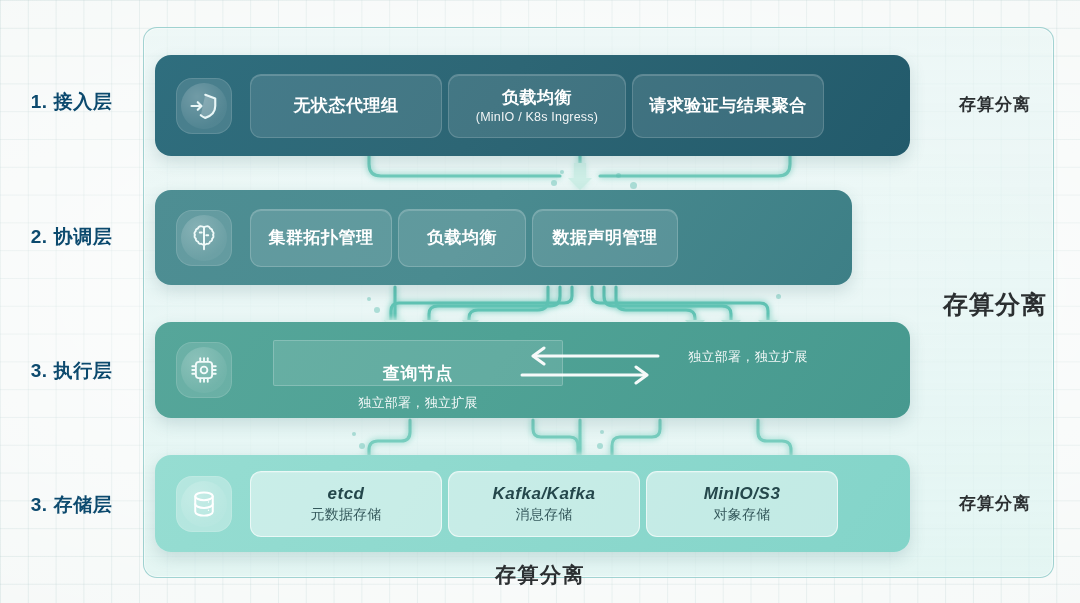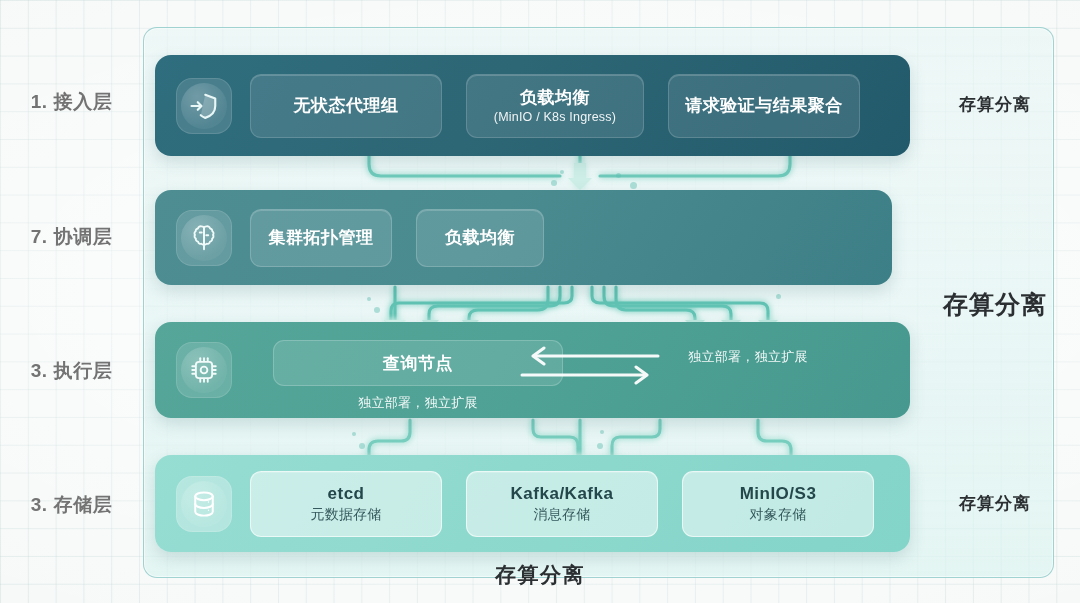--- a/index.html
+++ b/index.html
@@ -48,58 +48,58 @@
     background:rgba(255,255,255,.13);
     display:flex;align-items:center;justify-content:center;
     box-shadow:0 0 0 1px rgba(255,255,255,.12) inset;
     position:relative;
   }
   .iconwrap::after{
     content:"";position:absolute;width:46px;height:46px;border-radius:50%;
     background:radial-gradient(circle at 35% 30%, rgba(255,255,255,.22), rgba(255,255,255,.05) 70%);
   }
   .iconwrap svg{position:relative;z-index:2;}
-  .cards{display:flex;align-items:center;gap:24px;margin-left:18px;}
+  .cards{display:flex;align-items:center;gap:6px;margin-left:18px;}
   .card{
     border-radius:11px;
     display:flex;flex-direction:column;align-items:center;justify-content:center;
     text-align:center;
     color:#ffffff;
     box-shadow:0 1px 0 rgba(255,255,255,.18) inset;
   }
   .card .t1{font-size:17px;font-weight:600;letter-spacing:.5px;line-height:1.25;}
   .card .t2{font-size:12.5px;font-weight:400;opacity:.92;margin-top:2px;letter-spacing:.2px;}
 
   
   #band-1{left:155px;top:55px;width:755px;height:101px;
     background:linear-gradient(125deg,#2f6e7e 0%,#2d6675 45%,#225a6b 100%);}
   #band-1 .card{background:rgba(255,255,255,.105);border:1px solid rgba(255,255,255,.16);}
 
   #band-2{left:155px;top:190px;width:697px;height:95px;
-    background:linear-gradient(125deg,#4e8e93 0%,#4a8b90 45%,#3d7f86 100%);padding-left:40px;}
+    background:linear-gradient(125deg,#4e8e93 0%,#4a8b90 45%,#3d7f86 100%);}
   #band-2 .card{background:rgba(255,255,255,.12);border:1px solid rgba(255,255,255,.19);}
 
   #band-3{left:155px;top:322px;width:755px;height:96px;
     background:linear-gradient(125deg,#56a69a 0%,#4fa295 45%,#47998f 100%);}
   #band-3 .node{background:rgba(255,255,255,.115);border:1px solid rgba(255,255,255,.2);
-    border-radius:11px;height:44px;display:flex;align-items:center;justify-content:center;}
+    border-radius:2px;height:44px;display:flex;align-items:flex-end;justify-content:center;}
   #band-3 .node .t1{font-size:17px;font-weight:600;color:#fff;letter-spacing:.6px;}
   #band-3 .sub{font-size:13px;color:rgba(255,255,255,.93);text-align:center;margin-top:8px;letter-spacing:.3px;}
 
   #band-4{left:155px;top:455px;width:755px;height:97px;
     background:linear-gradient(125deg,#96ddd2 0%,#8ed9ce 45%,#83d4c9 100%);}
   #band-4 .card{background:rgba(255,255,255,.50);border:1px solid rgba(255,255,255,.62);color:#2b4f52;}
-  #band-4 .card .t1{color:#24474b;font-weight:700;font-size:17px;}
+  #band-4 .card .t1{color:#24474b;font-weight:700;font-size:17px;font-style:italic;}
   #band-4 .card .t2{color:#35595c;opacity:1;font-size:14px;}
   #band-4 .iconwrap{background:rgba(255,255,255,.30);}
 
   
   .layer-label{
     position:absolute;left:0;width:143px;text-align:center;
-    font-size:19px;font-weight:700;color:#737373;letter-spacing:.6px;
+    font-size:19px;font-weight:700;color:#0c4a6e;letter-spacing:.6px;
   }
   
   .side-label{
     position:absolute;width:170px;text-align:center;
     font-weight:700;color:#2b2f31;letter-spacing:1px;
   }
   #side-top{left:910px;top:93px;font-size:17px;}
   #side-mid{left:910px;top:288px;font-size:25px;}
   #side-bot{left:910px;top:492px;font-size:17px;}
   
@@ -210,38 +210,41 @@
         <div class="t1">负载均衡</div>
         <div class="t2">(MinIO / K8s Ingress)</div>
       </div>
       <div class="card" style="width:190px;height:62px;">
         <div class="t1">请求验证与结果聚合</div>
       </div>
     </div>
   </div>
 </div>
 
-<div class="layer-label" style="top:224px;">7. 协调层</div>
+<div class="layer-label" style="top:224px;">2. 协调层</div>
 <div class="band" id="band-2">
   <div class="band-inner">
     <div class="iconwrap">
       <svg width="30" height="30" viewBox="0 0 24 24" fill="none" stroke="#f0fbfa" stroke-width="1.5" stroke-linecap="round" stroke-linejoin="round">
         <path d="M12 4.5 C12 3.2 10.9 2.5 9.8 2.7 C8.6 2.4 7.3 3.2 7.2 4.4 C6 4.5 5.2 5.5 5.4 6.6 C4.3 7.2 4 8.6 4.8 9.5 C4.1 10.5 4.4 11.9 5.5 12.4 C5.2 13.6 6 14.8 7.2 14.9 C7.4 16.2 8.7 17 9.9 16.6 C10.6 17.5 12 17.3 12 16.1 Z"></path>
         <path d="M12 4.5 C12 3.2 13.1 2.5 14.2 2.7 C15.4 2.4 16.7 3.2 16.8 4.4 C18 4.5 18.8 5.5 18.6 6.6 C19.7 7.2 20 8.6 19.2 9.5 C19.9 10.5 19.6 11.9 18.5 12.4 C18.8 13.6 18 14.8 16.8 14.9 C16.6 16.2 15.3 17 14.1 16.6 C13.4 17.5 12 17.3 12 16.1 Z"></path>
         <path d="M12 5 V21"></path>
           <path d="M8.6 7.6 H10.2"></path>
           <path d="M15.4 9.8 H13.8"></path>
       </svg>
     </div>
     <div class="cards">
       <div class="card" style="width:140px;height:56px;">
         <div class="t1">集群拓扑管理</div>
       </div>
       <div class="card" style="width:126px;height:56px;">
         <div class="t1">负载均衡</div>
+      </div>
+      <div class="card" style="width:144px;height:56px;">
+        <div class="t1">数据声明管理</div>
       </div>
     </div>
   </div>
 </div>
 
 <div class="layer-label" style="top:358px;">3. 执行层</div>
 <div class="band" id="band-3">
   <div class="band-inner">
     <div class="iconwrap">
       <svg width="30" height="30" viewBox="0 0 24 24" fill="none" stroke="#f2fbfa" stroke-width="1.5" stroke-linecap="round" stroke-linejoin="round">

